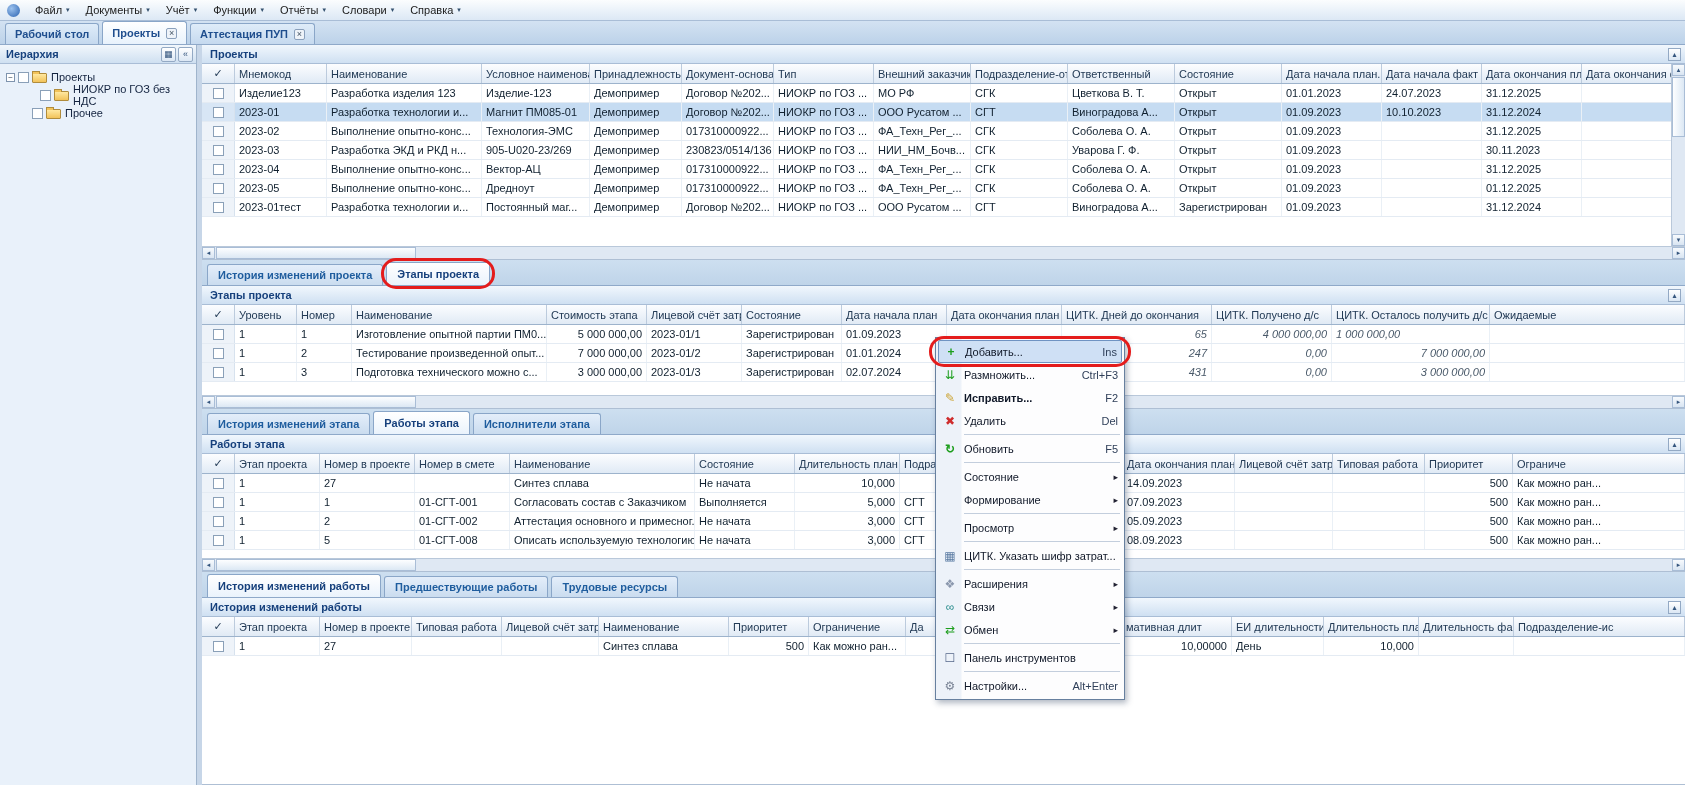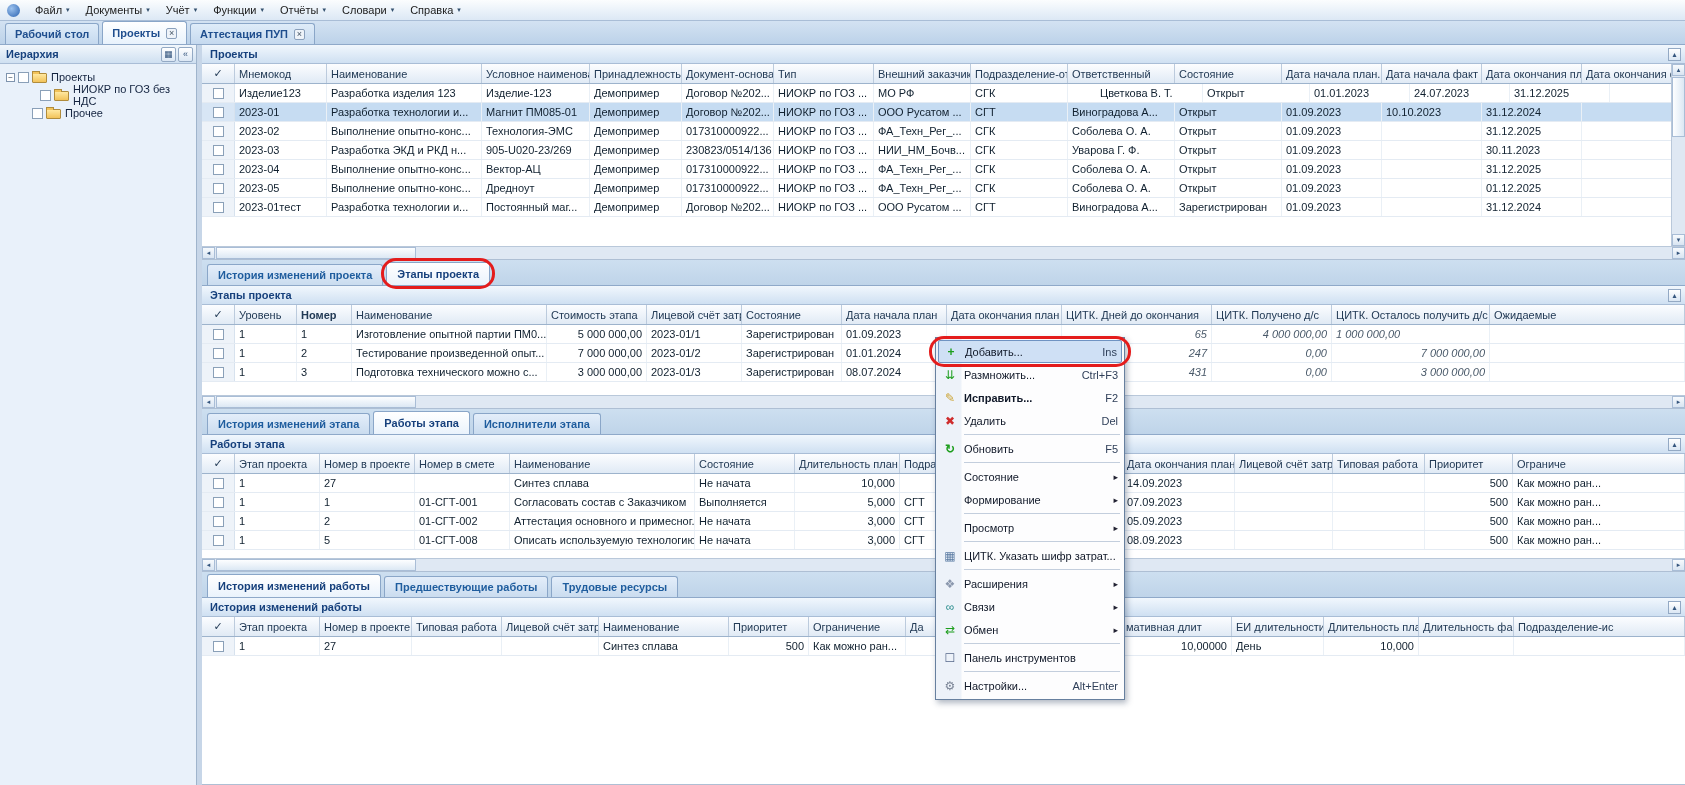--- a/index.html
+++ b/index.html
@@ -266,21 +266,21 @@
                 <span class="rcb"></span>
               </div>
               <div class="g-cell" style="width: 92px;">Изделие123</div>
               <div class="g-cell" style="width: 155px;">Разработка изделия 123</div>
               <div class="g-cell" style="width: 108px;">Изделие-123</div>
               <div class="g-cell" style="width: 92px;">Демопример</div>
               <div class="g-cell" style="width: 92px;">Договор №202...</div>
               <div class="g-cell" style="width: 100px;">НИОКР по ГОЗ ...</div>
               <div class="g-cell" style="width: 97px;">МО РФ</div>
               <div class="g-cell" style="width: 97px;">СГК</div>
-              <div class="g-cell" style="width: 107px; margin-left: 28px;">Цветкова В. Т.</div>
+              <div class="g-cell" style="width: 107px;">Цветкова В. Т.</div>
               <div class="g-cell" style="width: 107px;">Открыт</div>
               <div class="g-cell" style="width: 100px;">01.01.2023</div>
               <div class="g-cell" style="width: 100px;">24.07.2023</div>
               <div class="g-cell" style="width: 100px;">31.12.2025</div>
               <div class="g-cell" style="flex: 1 1 auto; min-width: 0px;"></div>
             </div>
             <div class="g-row sel">
               <div class="g-cell cbcell" style="width: 33px;">
                 <span class="rcb"></span>
               </div>
@@ -421,21 +421,21 @@
         <span class="sec-btn">▴</span>
       </div>
       <div class="grid">
           <div class="g-head">
             <div class="g-hcell" style="width: 33px;">
               <span>✓</span>
             </div>
             <div class="g-hcell" style="width: 62px;">
               <span>Уровень</span>
             </div>
-            <div class="g-hcell" style="width: 55px; font-weight: bold;">
+            <div class="g-hcell" style="width: 55px;">
               <span>Номер</span>
             </div>
             <div class="g-hcell" style="width: 195px;">
               <span>Наименование</span>
             </div>
             <div class="g-hcell" style="width: 100px;">
               <span>Стоимость этапа</span>
             </div>
             <div class="g-hcell" style="width: 95px;">
               <span>Лицевой счёт затрат</span>
@@ -500,21 +500,21 @@
             <div class="g-row">
               <div class="g-cell cbcell" style="width: 33px;">
                 <span class="rcb"></span>
               </div>
               <div class="g-cell" style="width: 62px;">1</div>
               <div class="g-cell" style="width: 55px;">3</div>
               <div class="g-cell" style="width: 195px;">Подготовка технического можно с...</div>
               <div class="g-cell" style="width: 100px; text-align: right;">3 000 000,00</div>
               <div class="g-cell" style="width: 95px;">2023-01/3</div>
               <div class="g-cell" style="width: 100px;">Зарегистрирован</div>
-              <div class="g-cell" style="width: 105px;">08.07.2024</div>
+              <div class="g-cell" style="width: 105px;">02.07.2024</div>
               <div class="g-cell" style="width: 115px;"></div>
               <div class="g-cell" style="width: 150px; text-align: right; font-style: italic; color: rgb(74, 90, 106);">431</div>
               <div class="g-cell" style="width: 120px; text-align: right; font-style: italic; color: rgb(74, 90, 106);">0,00</div>
               <div class="g-cell" style="width: 158px; text-align: right; font-style: italic; color: rgb(74, 90, 106);">3 000 000,00</div>
               <div class="g-cell" style="flex: 1 1 auto; min-width: 0px;"></div>
             </div>
           </div>
         </div>
       <div class="hscroll">
         <span class="sbtn">◂</span>

